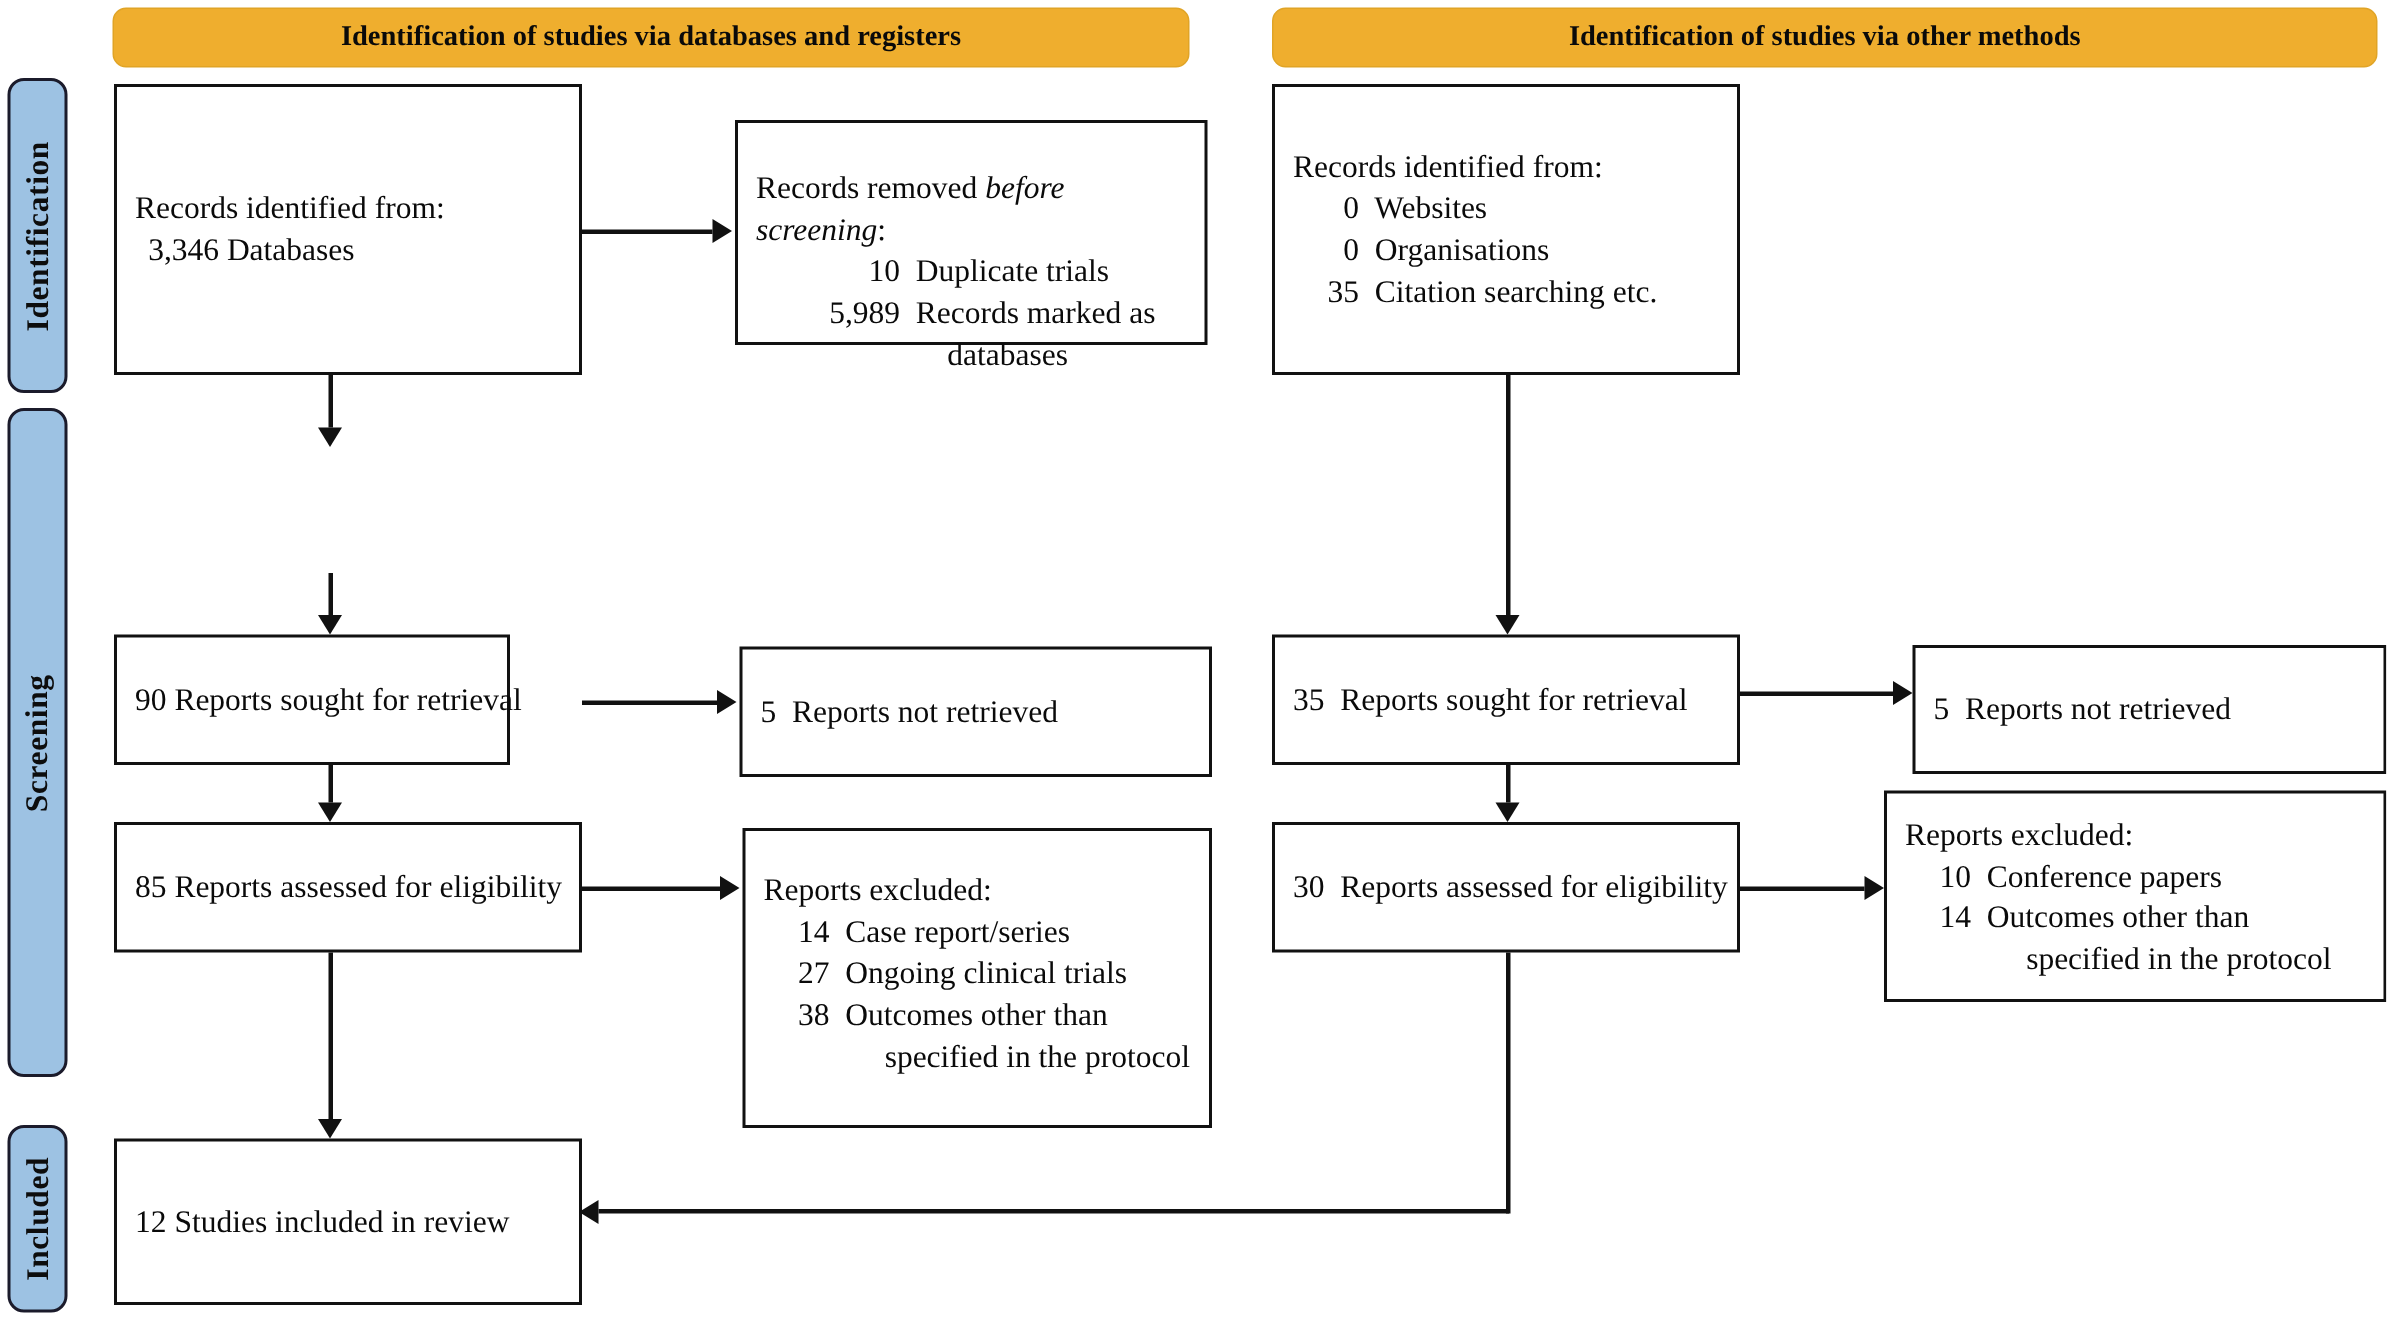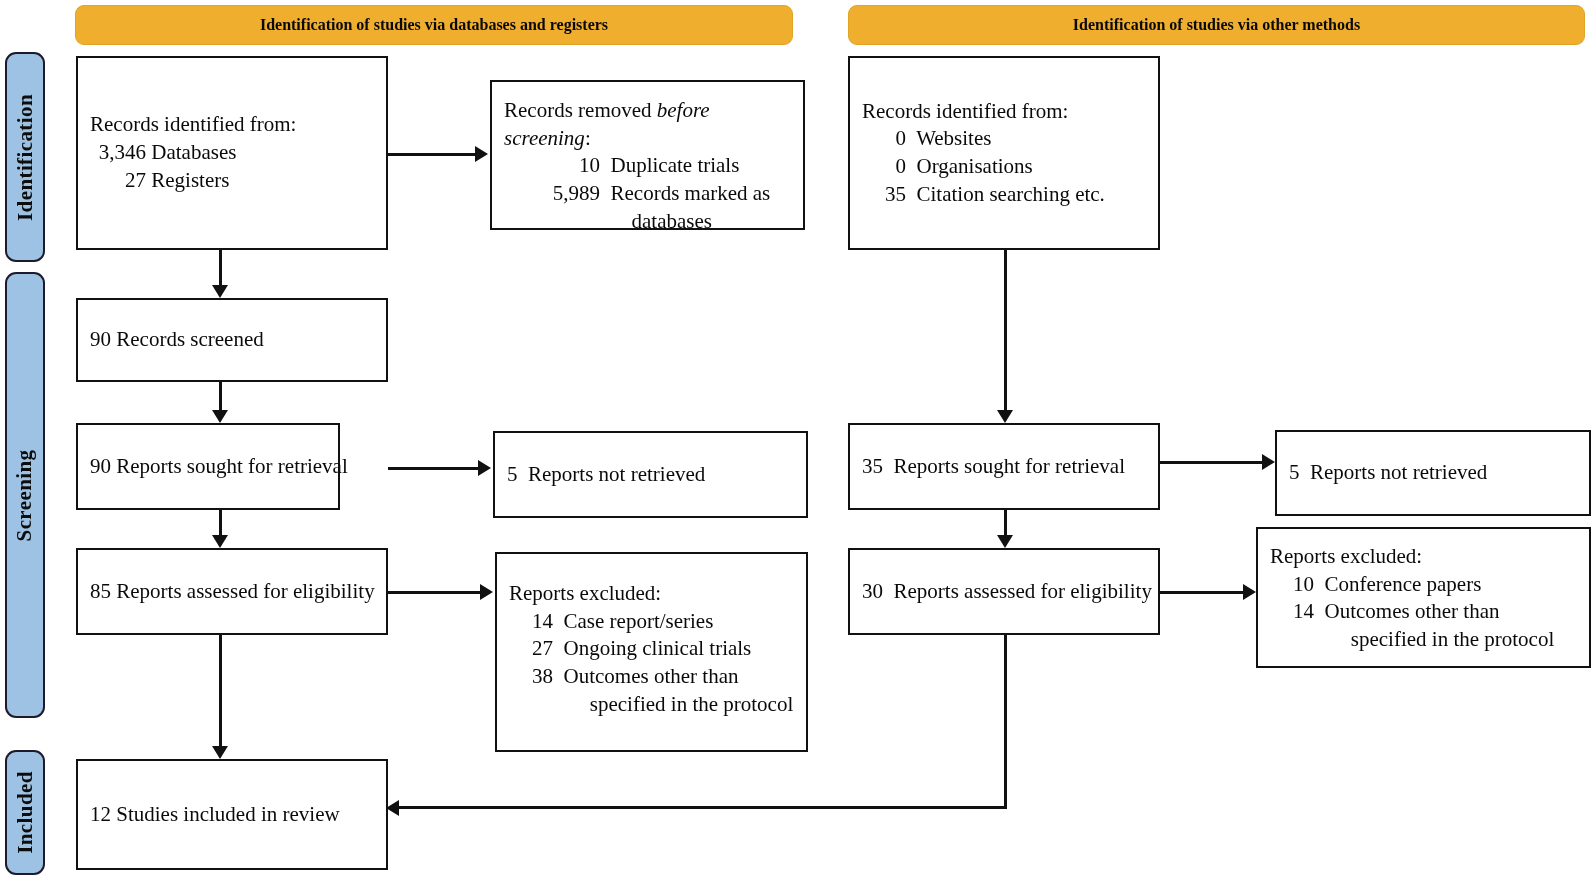--- a/index.html
+++ b/index.html
@@ -29,38 +29,38 @@
   
   .banner{
     position:absolute;
     background:#EFAE2E;
     border:1px solid #e0a426;
     border-radius:9px;
     box-sizing:border-box;
     display:flex;align-items:center;justify-content:center;
     text-align:center;
     font-weight:bold;
-    font-size:16px;
+    font-size:19px;
     color:#0a0a0a;
   }
 
   
   .box{
     position:absolute;
     background:#ffffff;
     border:2.5px solid #111111;
     box-sizing:border-box;
     display:flex;align-items:center;
     padding:0 12px;
     font-size:21px;
     line-height:1.32;
     color:#0a0a0a;
   }
   .box .inner{width:100%;}
-  .box.vtop{align-items:flex-start;padding-top:15px;}
+  .box.vtop{align-items:flex-start;padding-top:30px;}
 
   
   .ln{white-space:pre;display:block;}
   .num{display:inline-block;text-align:right;}
   .ital{font-style:italic;}
 
   
   .hline,.vline{position:absolute;background:#111111;}
   .hline{height:2.5px;}
   .vline{width:2.5px;}
@@ -88,38 +88,32 @@
     <span>Identification of studies via databases and registers</span>
   </div>
   <div class="banner" style="left:848px;top:5px;width:737px;height:40px;">
     <span>Identification of studies via other methods</span>
   </div>
 
   <div class="box" style="left:76px;top:56px;width:312px;height:194px;">
     <div class="inner">
       <span class="ln">Records identified from:</span>
       <span class="ln"><span class="num" style="width:56px">3,346</span> <span>Databases</span></span>
-      <span class="ln"><span class="num" style="width:56px">27</span> <span>Registers</span></span>
     </div>
   </div>
 
   <div class="box vtop" style="left:490px;top:80px;width:315px;height:150px;">
     <div class="inner">
       <span class="ln" style="white-space:normal;"><span>Records removed </span><span class="ital">before screening</span><span>:</span></span>
       <span class="ln"><span class="num" style="width:96px">10</span>  <span>Duplicate trials</span></span>
       <span class="ln"><span class="num" style="width:96px">5,989</span>  <span>Records marked as</span></span>
       <span class="ln"><span class="num" style="width:96px"></span>      <span>databases</span></span>
     </div>
   </div>
 
-  <div class="box" style="left:76px;top:298px;width:312px;height:84px;">
-    <div class="inner">
-      <span class="ln"><span>90</span> <span>Records screened</span></span>
-    </div>
-  </div>
 
   <div class="box" style="left:76px;top:423px;width:264px;height:87px;">
     <div class="inner">
       <span class="ln"><span>90</span> <span>Reports sought for retrieval</span></span>
     </div>
   </div>
 
   <div class="box" style="left:493px;top:431px;width:315px;height:87px;">
     <div class="inner">
       <span class="ln"><span>5</span>  <span>Reports not retrieved</span></span>

